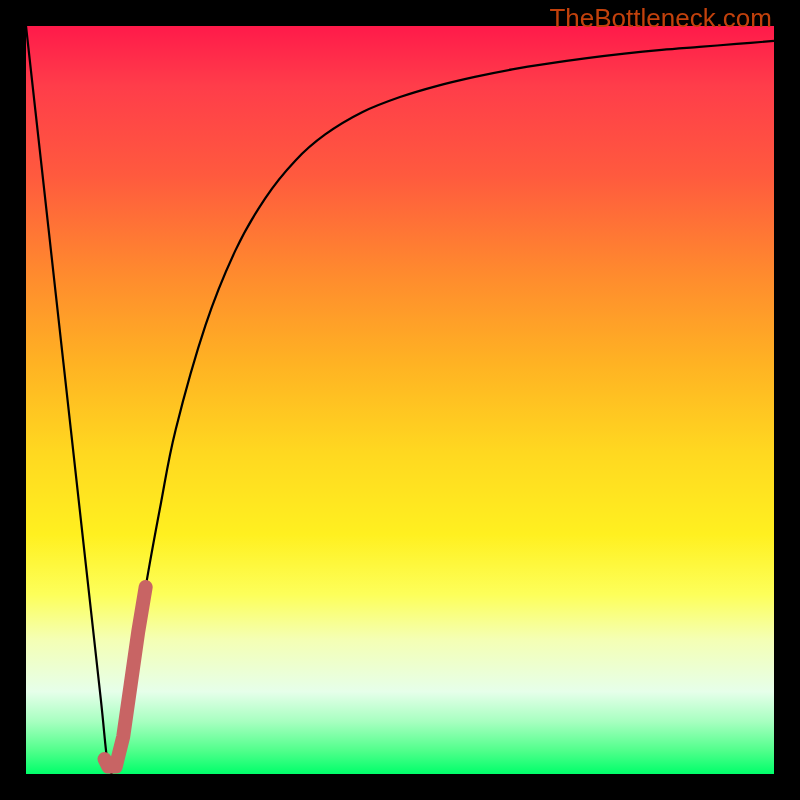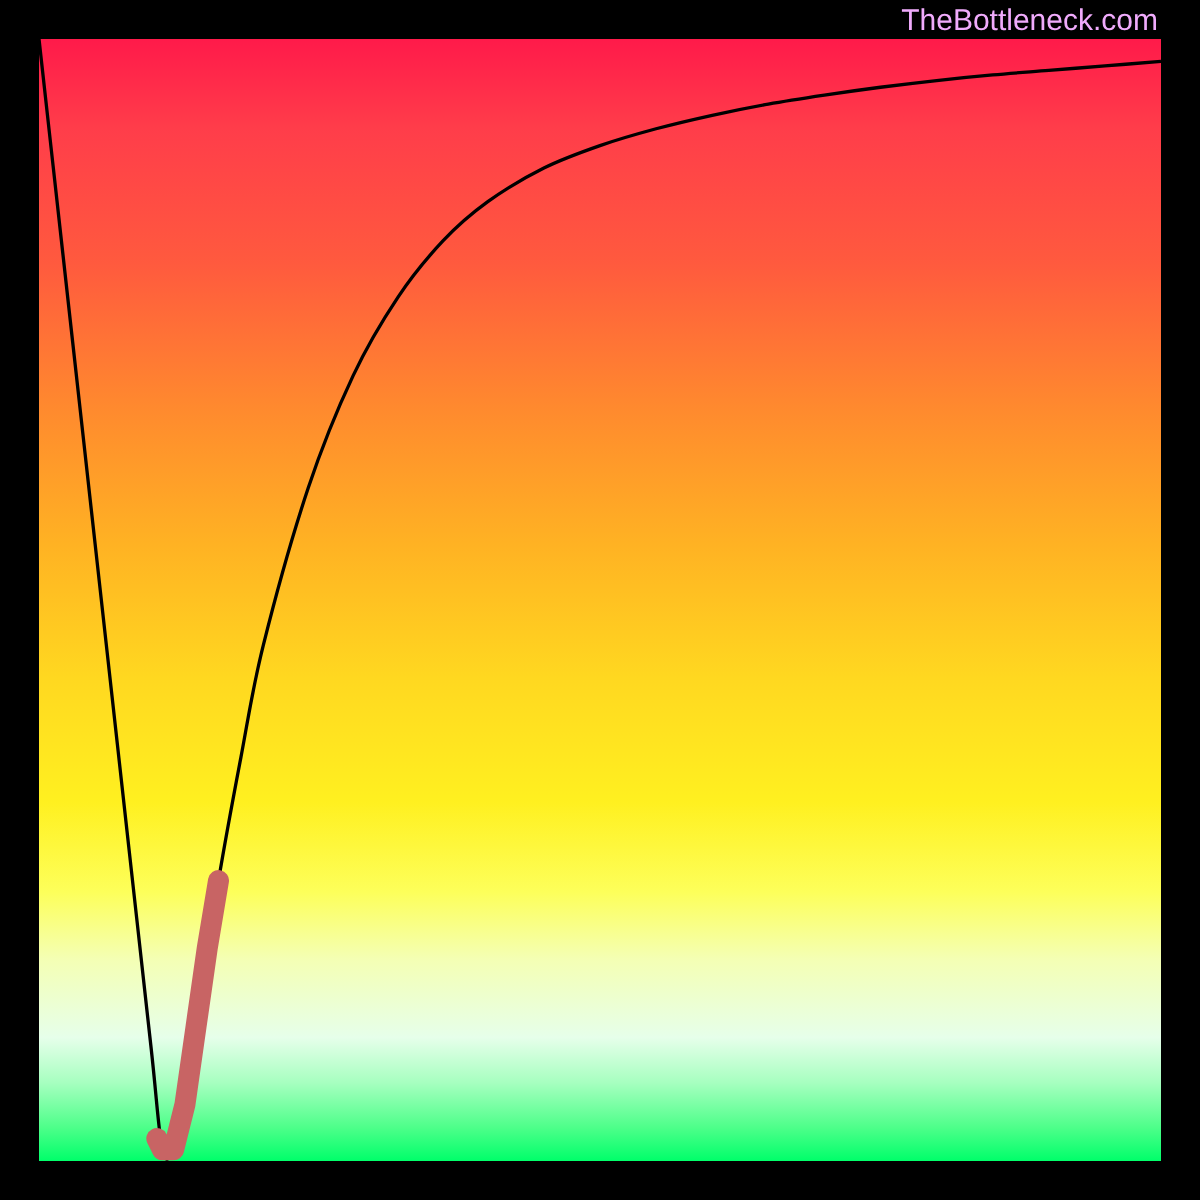--- a/index.html
+++ b/index.html
@@ -7,22 +7,22 @@
     width: 800px;
     height: 800px;
     background: #000;
     position: relative;
     font-family: Arial, sans-serif;
   }
   .watermark {
     position: absolute;
     top: 3px;
     right: 28px;
-    color: #f0abfc;
-    font-size: 20px;
+    color: #c2410c;
+    font-size: 26px;
     font-weight: 500;
     z-index: 10;
   }
   .plot-area {
     position: absolute;
     left: 26px;
     top: 26px;
     width: 748px;
     height: 748px;
     overflow: hidden;

